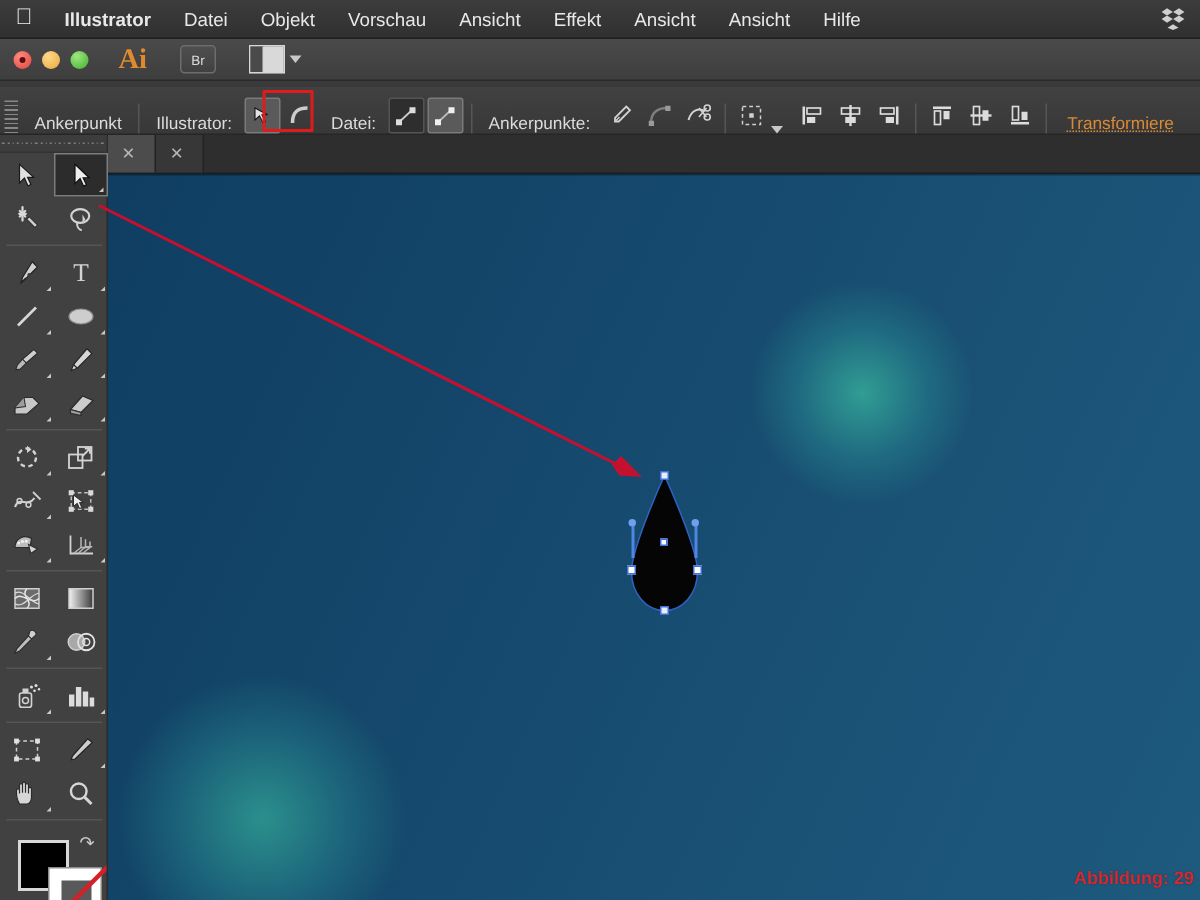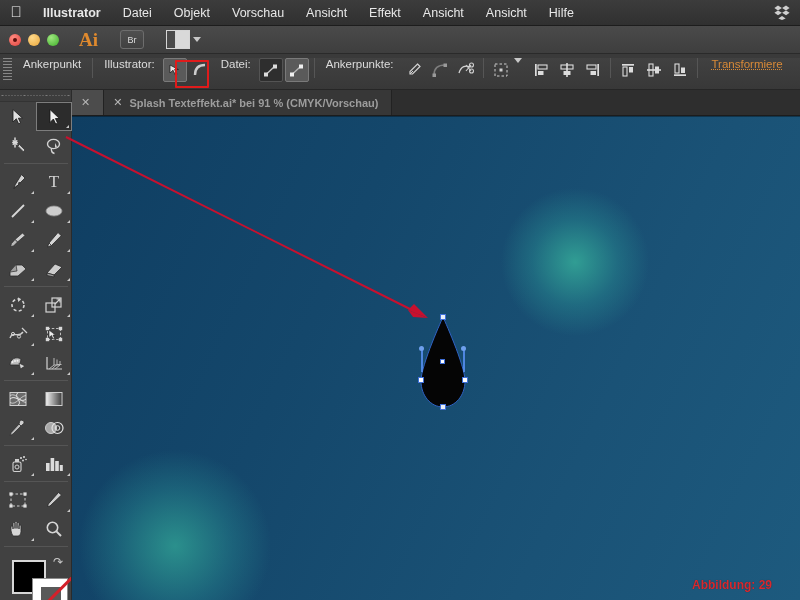--- a/index.html
+++ b/index.html
@@ -57,21 +57,21 @@
   .arr-box i { display:block; border-right:1px solid #d6d6d6; }
   .arr-box i:nth-child(1){ width:9px; background:#4a4a4a;}
   .arr-box i:nth-child(2){ width:13px; background:#d9d9d9; border-right:none;}
   .caret-dn { width:0;height:0;border-left:4px solid transparent;border-right:4px solid transparent;border-top:5px solid #c8c8c8; }
 
   
   .ctrlbar {
     position:absolute; top:58px; left:0; width:800px; height:32px;
     background:linear-gradient(#414141,#383838);
     border-bottom:1px solid #262626;
-    display:flex; align-items:flex-start; color:#d8d8d8; font-size:11.5px;
+    display:flex; align-items:flex-end; color:#d8d8d8; font-size:11.5px;
     white-space:nowrap;
   }
   .grip {
     width:9px; height:22px; margin-left:3px; margin-right:4px;
     background:repeating-linear-gradient(to bottom,#888 0 1px,transparent 1px 3px);
   }
   .cb-label { padding:0 7px; color:#dcdcdc; }
   .cb-sep { width:1px; height:20px; background:#565656; margin:0 4px; }
   .icon-btn {
     width:24px;height:24px;display:flex;align-items:center;justify-content:center;
@@ -173,21 +173,21 @@
   .handle-line { position:absolute; background:#4e86e0; }
   .handle-dot { position:absolute; width:5px;height:5px;border-radius:50%;background:#6fa0ee;}
   .center-pt {
     position:absolute; width:5px;height:5px;background:#fff;border:1px solid #3f6fd8;
   }
 
   
   .arrow-svg { position:absolute; left:0; top:0; width:800px; height:600px; pointer-events:none; }
 
   .caption {
-    position:absolute; right:28px; bottom:8px;
+    position:absolute; right:4px; bottom:8px;
     color:#d6292f; font-size:12px; font-weight:bold;
     font-family:"Liberation Sans", sans-serif;
     text-shadow:0 0 1px rgba(0,0,0,0.4);
   }
 </style>
 </head>
 <body>
 
 <div id="app">
 
@@ -351,21 +351,20 @@
     <div class="transformieren">Transformiere</div>
   </div>
   <div class="redbox"></div>
 
   <div class="tabbar">
     <div class="tab active">
       <span class="x">✕</span>
     </div>
     <div class="tab inactive">
       <span class="x">✕</span>
-      <span>Splash Texteffekt.ai* bei 91 % (CMYK/Vorschau)</span>
     </div>
   </div>
 
   <div class="toolbox">
     <div class="tb-handle"></div>
     <div class="tb-grid">
 
       <div class="tool">
         <svg width="16" height="18" viewBox="0 0 16 18">
           <path d="M3 1.5 L3 14 L6.3 10.7 L8.6 15.8 L10.6 15 L8.4 10.2 L12.5 10.2 Z" fill="#e0e0e0" stroke="#1a1a1a" stroke-width="0.8"></path>

